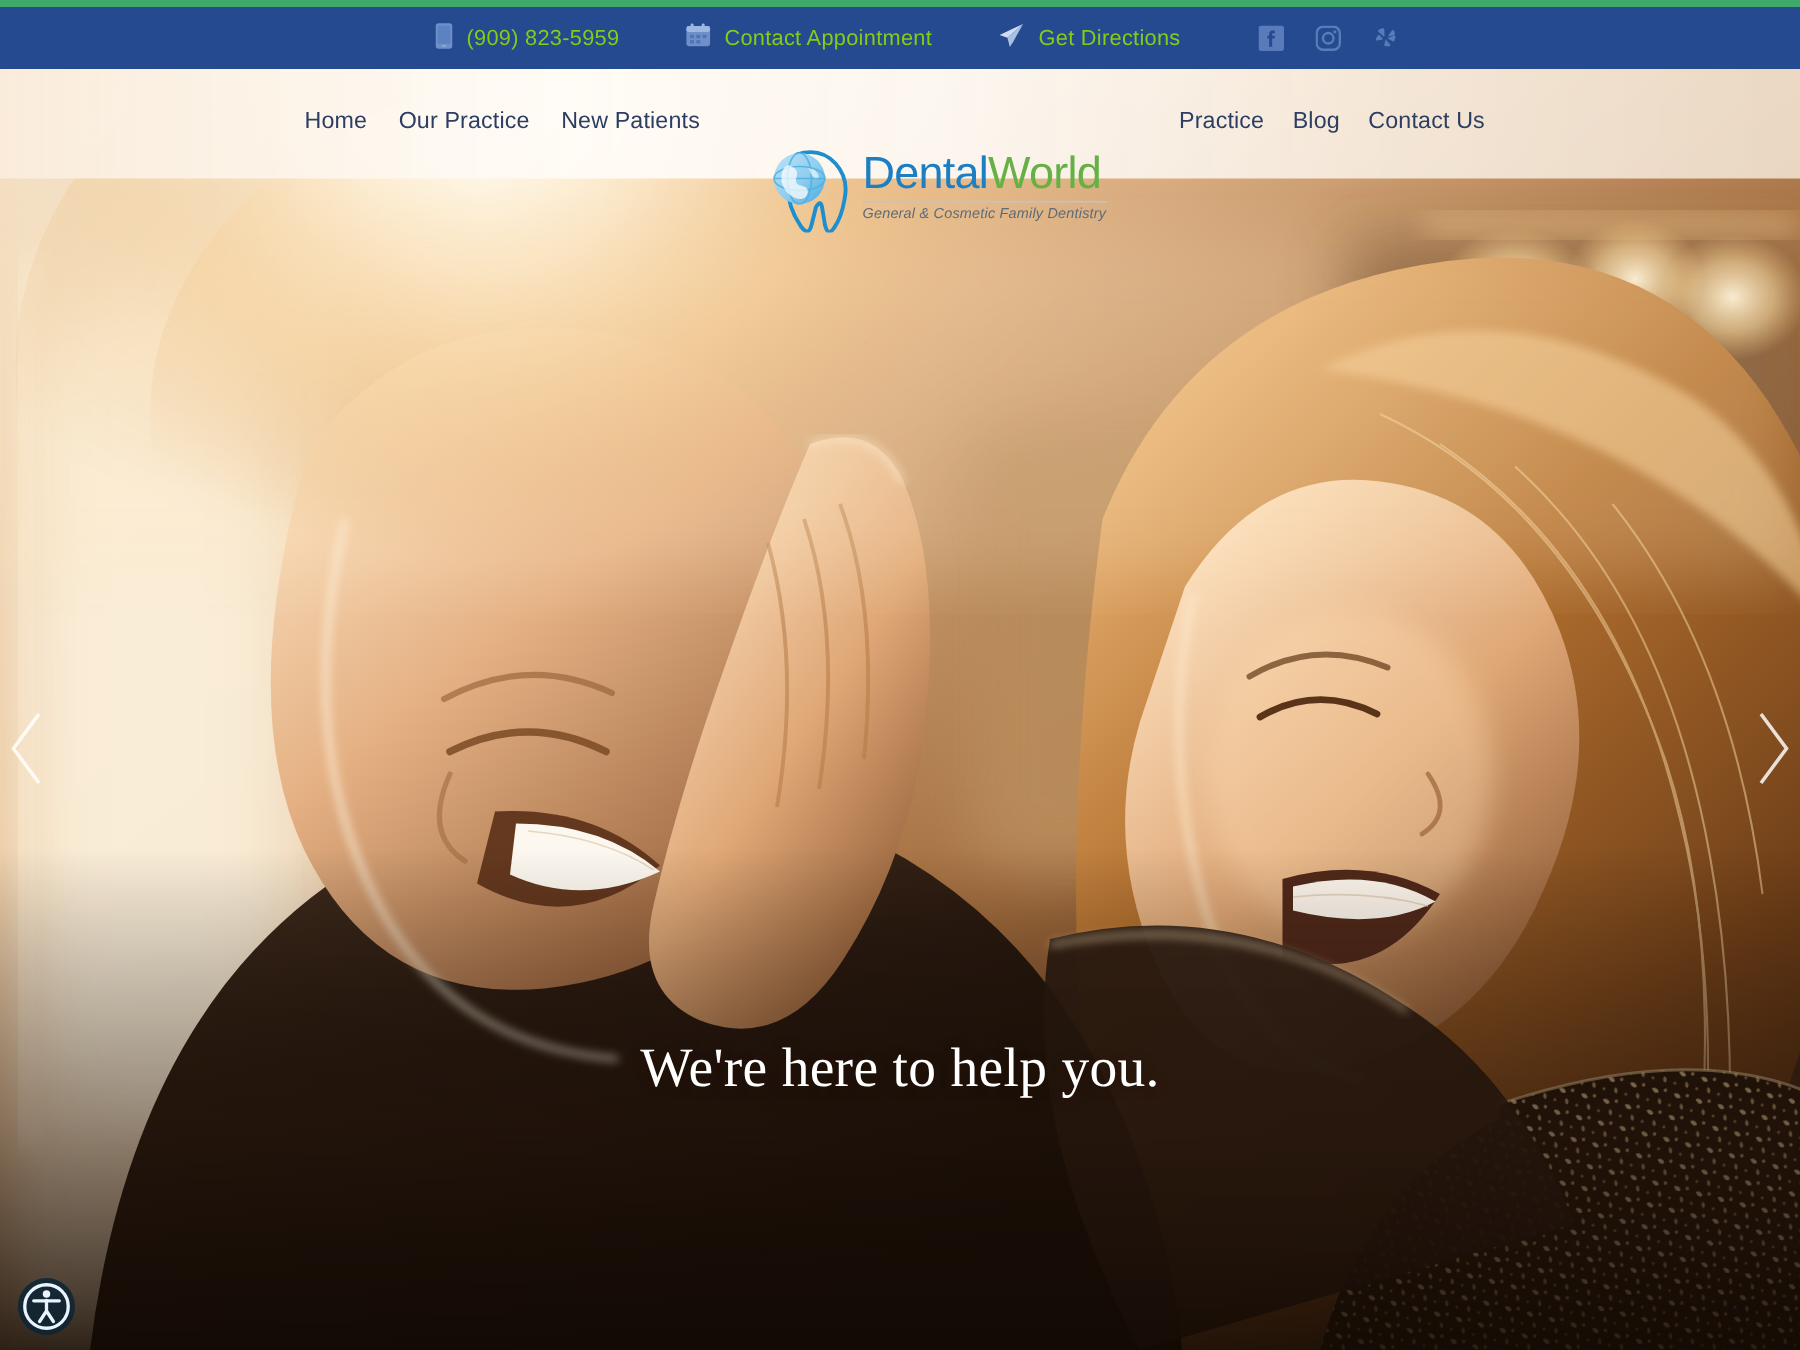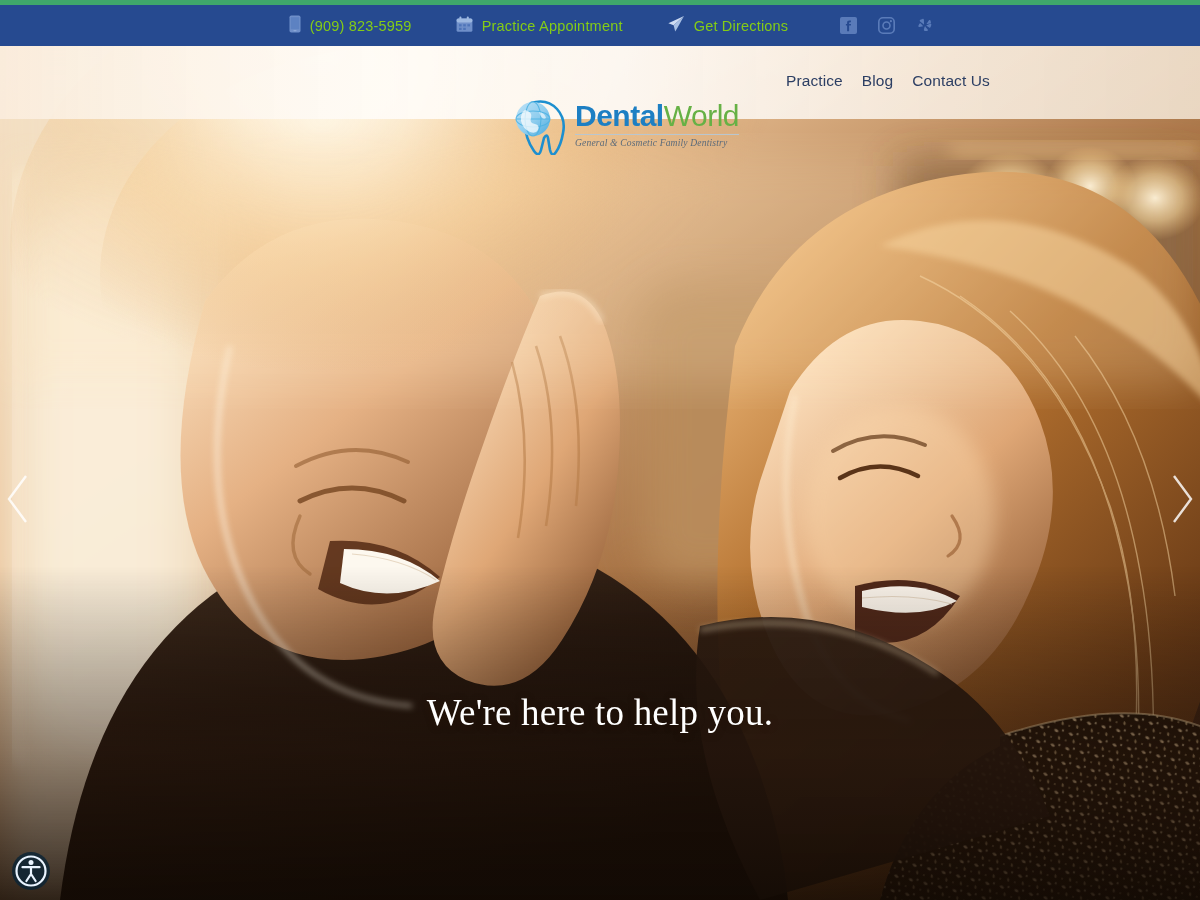--- a/index.html
+++ b/index.html
@@ -63,24 +63,24 @@
 
   
   .logo {
     position: absolute; left: 511px; top: 50px;
     width: 236px; height: 60px;
     display: flex; align-items: center; cursor: pointer;
   }
   .logo-mark { width: 62px; height: 58px; position: relative; flex: 0 0 62px; }
   .logo-text { margin-left: 2px; position: relative; top: -2px; }
   .logo-title { font-size: 30px; line-height: 1; letter-spacing: -.5px; white-space: nowrap; }
-  .logo-title .t1 { color: #1d7fc3; font-weight: bold; }
+  .logo-title .t1 { color: #1d7fc3; font-weight: normal; }
   .logo-title .t2 { color: #66b145; font-weight: normal; }
   .logo-tag {
-    margin-top: 3px; font-family: Liberation Serif, serif;
+    margin-top: 3px; font-family: Liberation Sans, sans-serif;
     font-style: italic; font-size: 9.6px; color: #5c6b7a;
     letter-spacing: .15px; white-space: nowrap;
     border-top: 1px solid #b9c6cf; padding-top: 2px;
   }
 
   
   .hero {
     position: absolute; top: 46px; left: 0; width: 1200px; height: 854px;
     overflow: hidden; background: #0369a1; padding-left: 35px;
   }
@@ -330,21 +330,21 @@
             <rect x="10.8" y="0.6" width="2" height="3.4" rx="0.9" fill="#9db8e0"></rect>
             <g fill="#4e74b8">
               <rect x="3" y="8.2" width="2.6" height="2.2"></rect>
               <rect x="7.2" y="8.2" width="2.6" height="2.2"></rect>
               <rect x="11.4" y="8.2" width="2.6" height="2.2"></rect>
               <rect x="3" y="11.8" width="2.6" height="2.2"></rect>
               <rect x="7.2" y="11.8" width="2.6" height="2.2"></rect>
             </g>
           </svg>
         </span>
-        <span>Practice Appointment</span>
+        <span>Contact Appointment</span>
       </div>
 
       <div class="tb-item">
         <span>
           <svg width="18" height="18" viewBox="0 0 18 18">
             <path d="M17 1 L1.4 8.3 L6.6 10.2 L17 1 Z" fill="#cfdcf2"></path>
             <path d="M17 1 L6.6 10.2 L8.2 16.4 L10.6 12.6 L17 1 Z" fill="#a9c0e4"></path>
           </svg>
         </span>
         <span>Get Directions</span>
@@ -375,20 +375,25 @@
             </g>
           </svg>
         </span>
       </div>
     </div>
   </div>
 
   <div class="header">
     <div class="header-row">
 
+      <nav class="nav-left">
+        <span class="nav-item">Home</span>
+        <span class="nav-item">Our Practice</span>
+        <span class="nav-item">New Patients</span>
+      </nav>
 
       <div class="logo">
         <div class="logo-mark">
           <svg width="62" height="58" viewBox="0 0 62 58">
             <defs>
               <linearGradient id="globeG" x1="0" y1="0" x2="1" y2="1">
                 <stop offset="0" stop-color="#bfe3f7"></stop>
                 <stop offset="0.55" stop-color="#8fcdee"></stop>
                 <stop offset="1" stop-color="#49a9dd"></stop>
               </linearGradient>

